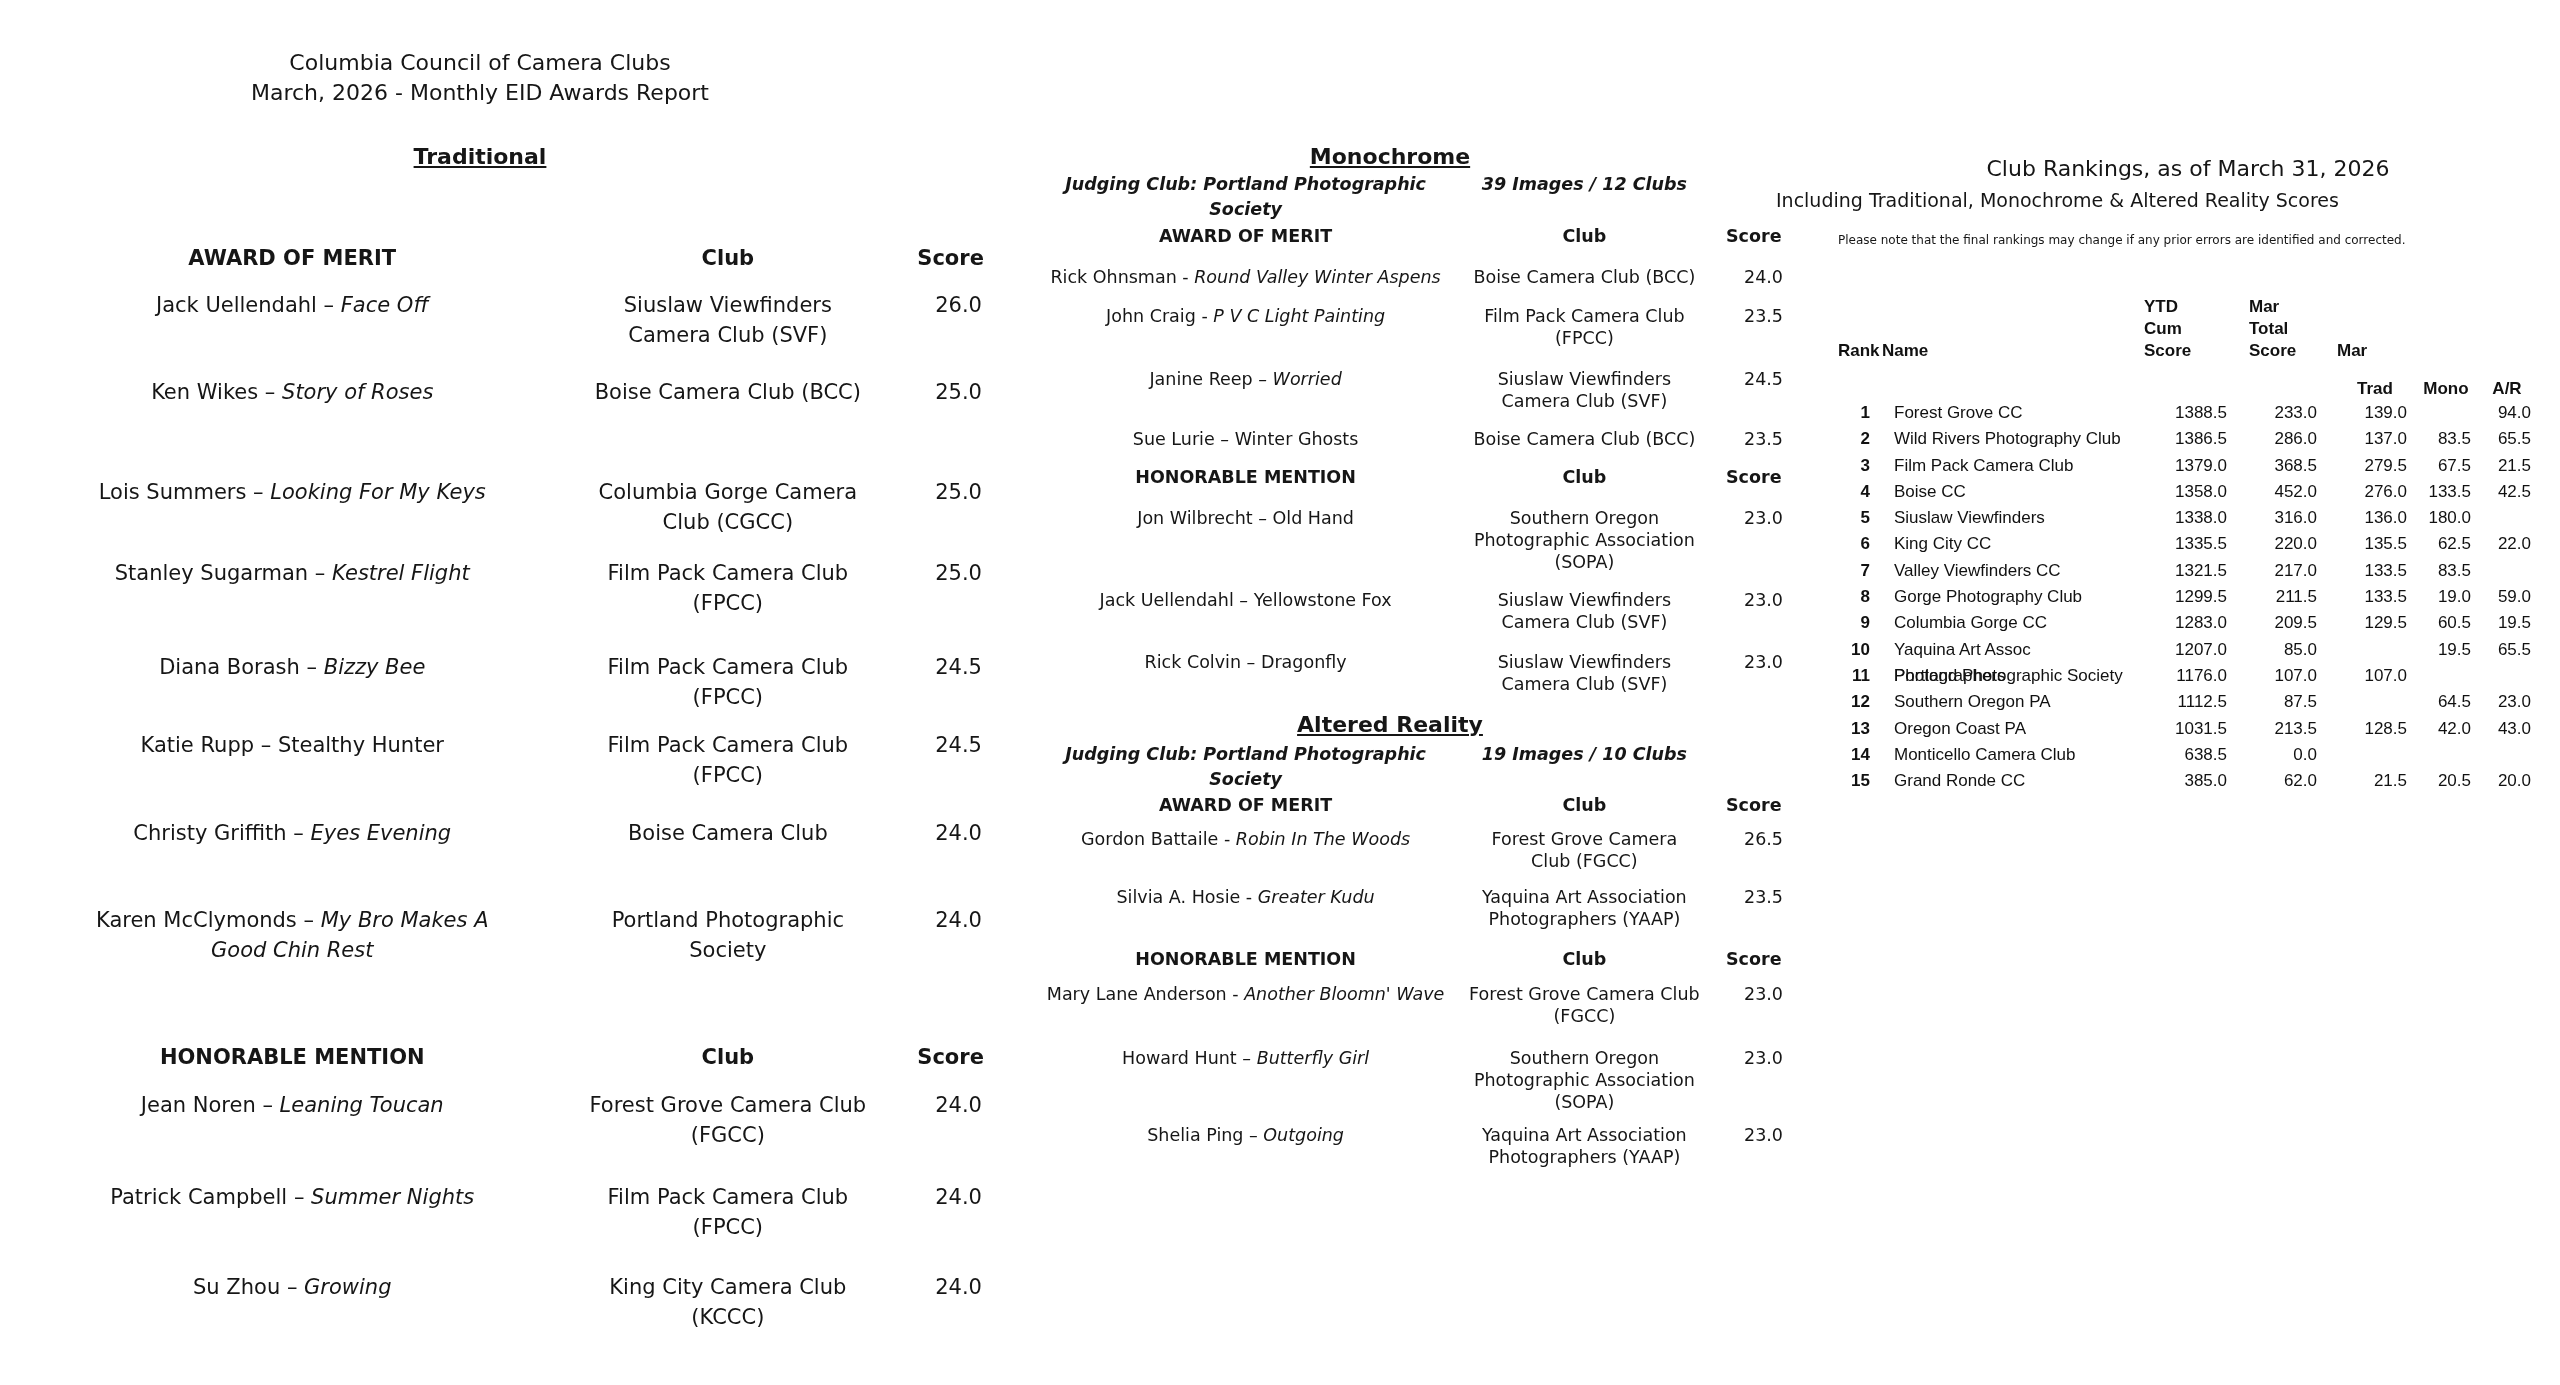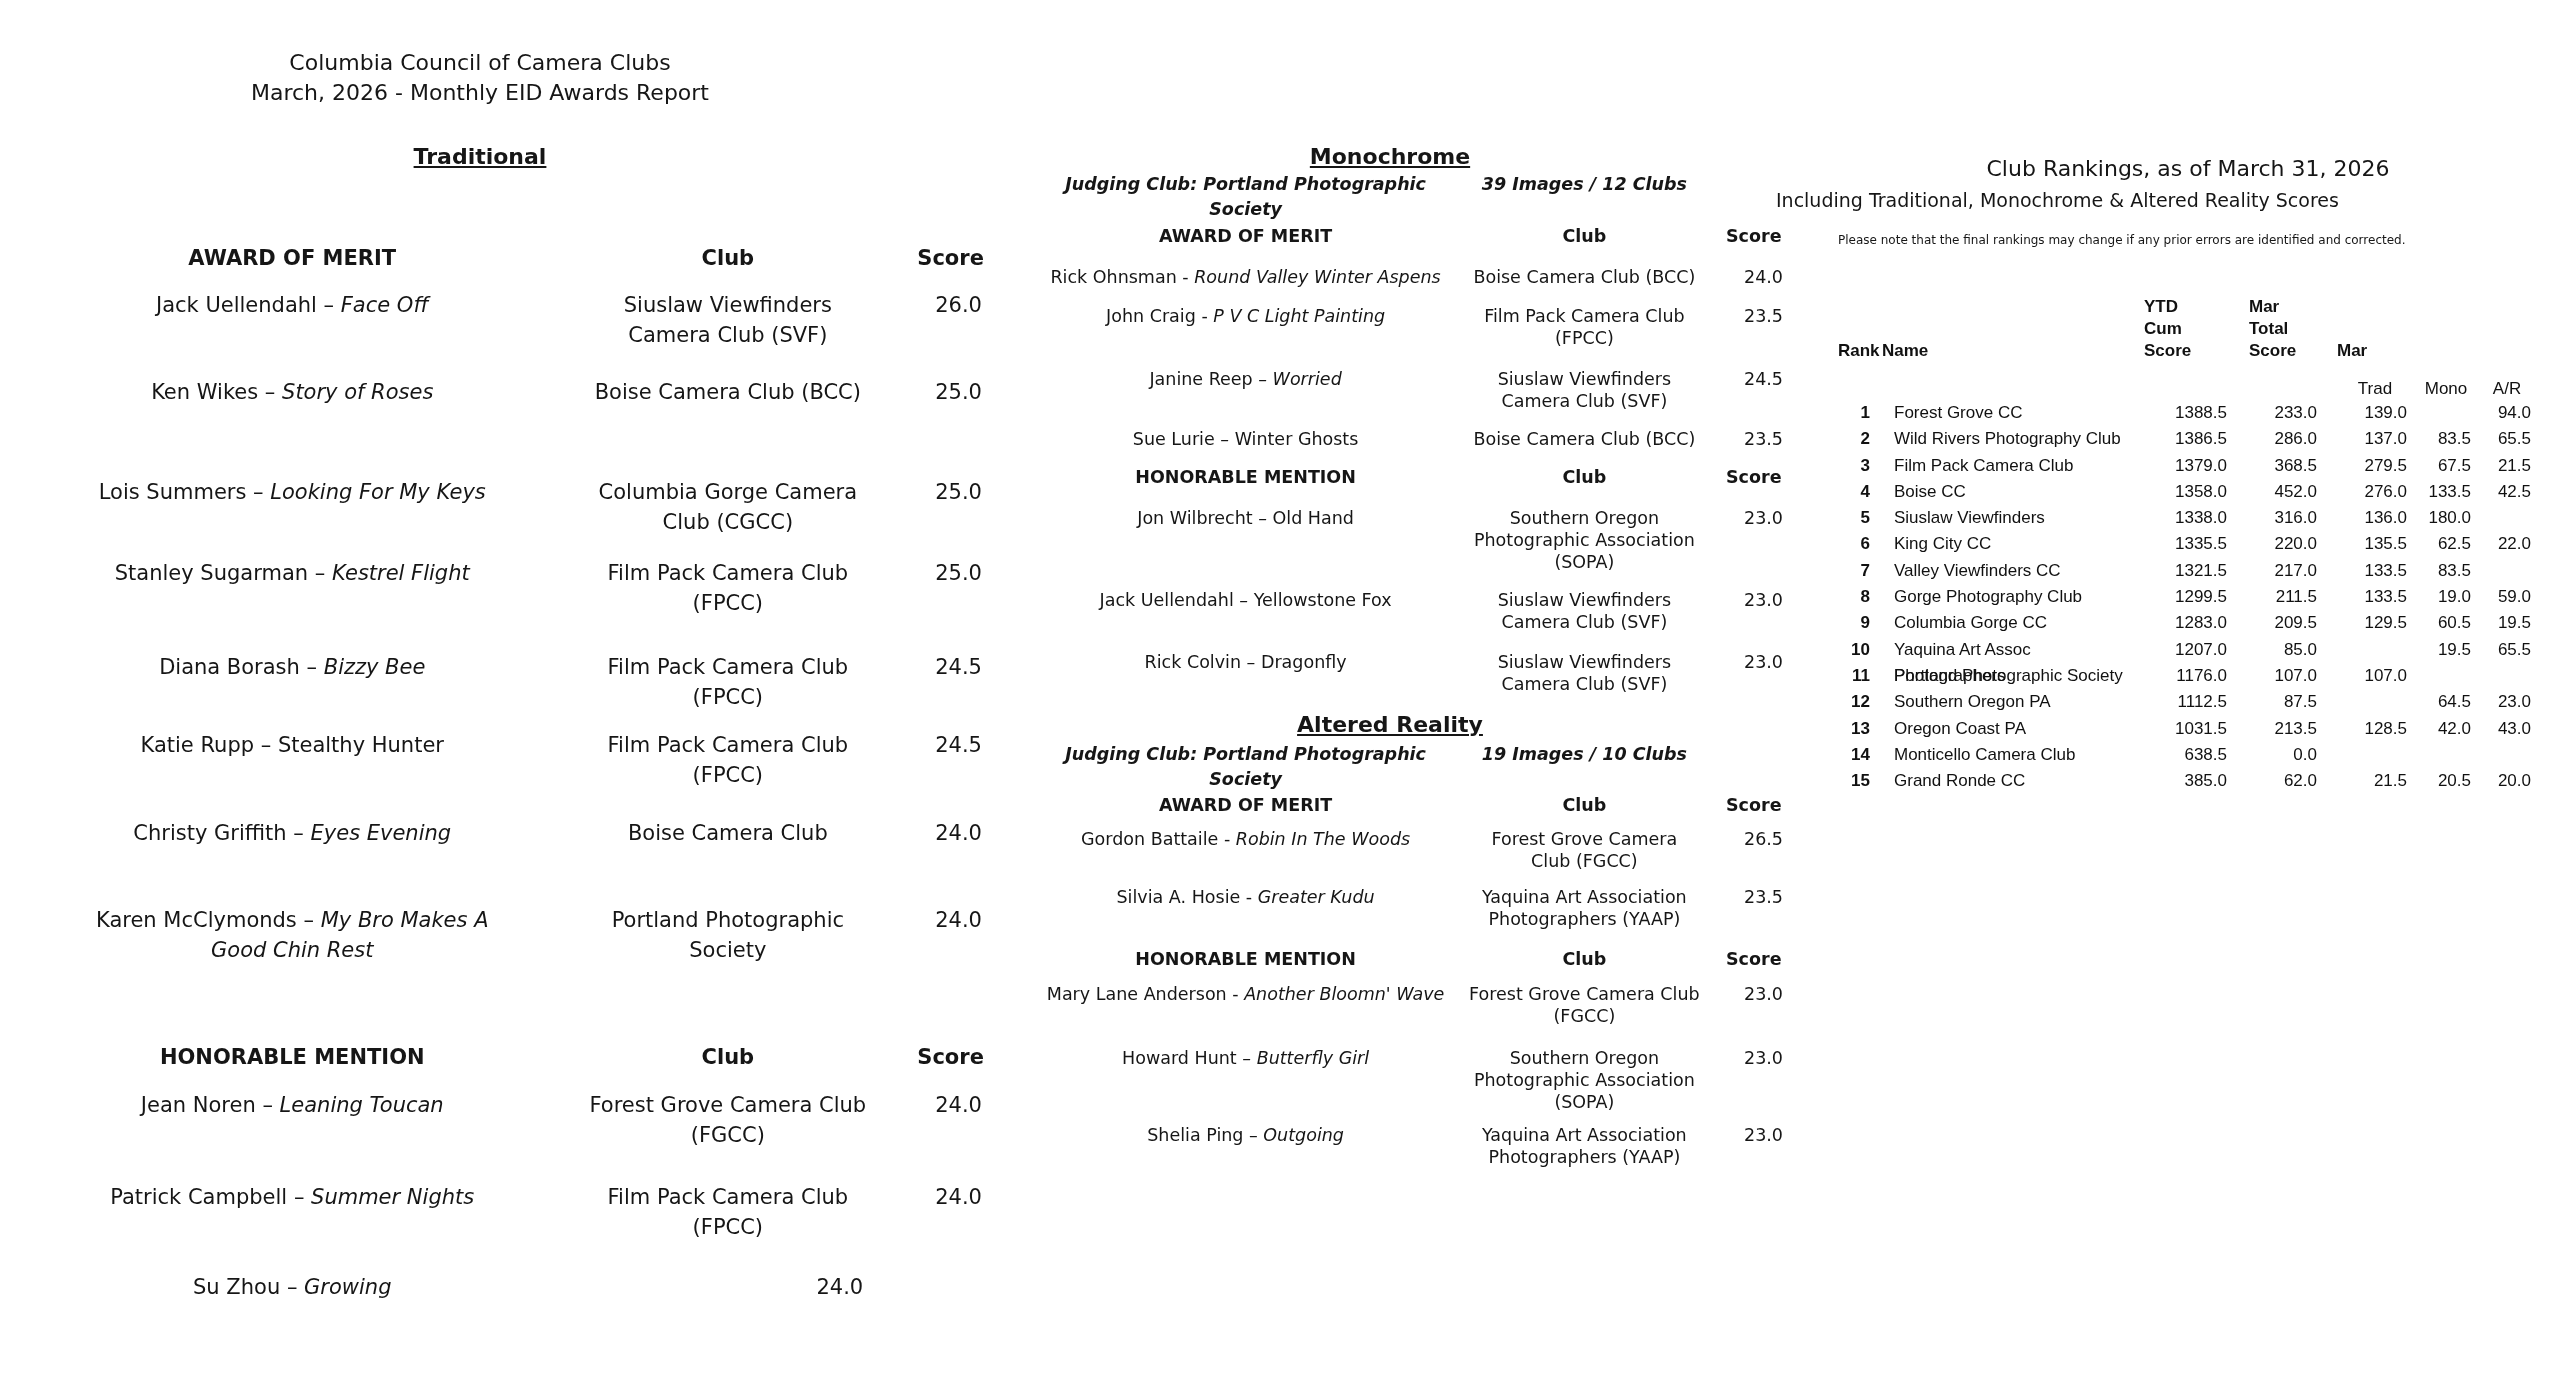--- a/index.html
+++ b/index.html
@@ -70,21 +70,21 @@
   #rk-title { left: 1830px; top: 156px; width: 716px; text-align: center; font-size: 22px; }
   #rk-sub   { left: 1776px; top: 189px; width: 716px; text-align: left; font-size: 19px; }
   #rk-note  { left: 1838px; top: 233px; width: 720px; font-size: 12px; white-space: nowrap; }
 
   #rk-table { left: 1838px; top: 296px; width: 700px; display: grid;
               grid-template-columns: 44px 262px 105px 88px 76px 66px 56px;
               grid-template-rows: 66px 38px; grid-auto-rows: 26.3px;
               font-family: "Liberation Sans", sans-serif; font-size: 17px; color: #111; }
   #rk-table .h    { font-weight: bold; text-align: left; line-height: 22px; white-space: pre-line; align-self: end; }
   #rk-table .span3 { grid-column: span 3; }
-  #rk-table .sub  { font-weight: normal; text-align: center; line-height: 22px; align-self: end; }
+  #rk-table .sub  { font-weight: bold; text-align: center; line-height: 22px; align-self: end; }
   #rk-table .rcell { line-height: 26.3px; }
   .rcell.rk-rank { font-weight: bold; text-align: right; padding-right: 12px; }
   .rcell.rk-name { text-align: left; padding-left: 12px; }
   .rcell.num { text-align: right; }
   .rcell.c-ytd  { padding-right: 22px; }
   .rcell.c-mt   { padding-right: 20px; }
   .rcell.c-trad { padding-right: 6px; }
   .rcell.c-mono { padding-right: 8px; }
   .rcell.c-ar   { padding-right: 4px; }
 </style>
@@ -178,20 +178,22 @@
 
         <div class="t3">
           <div class="cell n"><span class="e">Patrick Campbell</span><span> – </span><span class="t">Summer Nights</span></div>
           <div class="cell c">Film Pack Camera Club
 (FPCC)</div>
           <div class="cell v">24.0</div>
         </div>
 
         <div class="t3">
           <div class="cell n"><span class="e">Su Zhou</span><span> – </span><span class="t">Growing</span></div>
+          <div class="cell c">King City Camera Club
+(KCCC)</div>
           <div class="cell v">24.0</div>
         </div>
       </div>
   </div>
 
   <div class="abs sec-heading" id="mono-heading">Monochrome</div>
   <div class="abs jgrid" id="mono-judging">
     <div class="jc">Judging Club: Portland Photographic
 Society</div>
     <div class="ji">39 Images / 12 Clubs</div>

